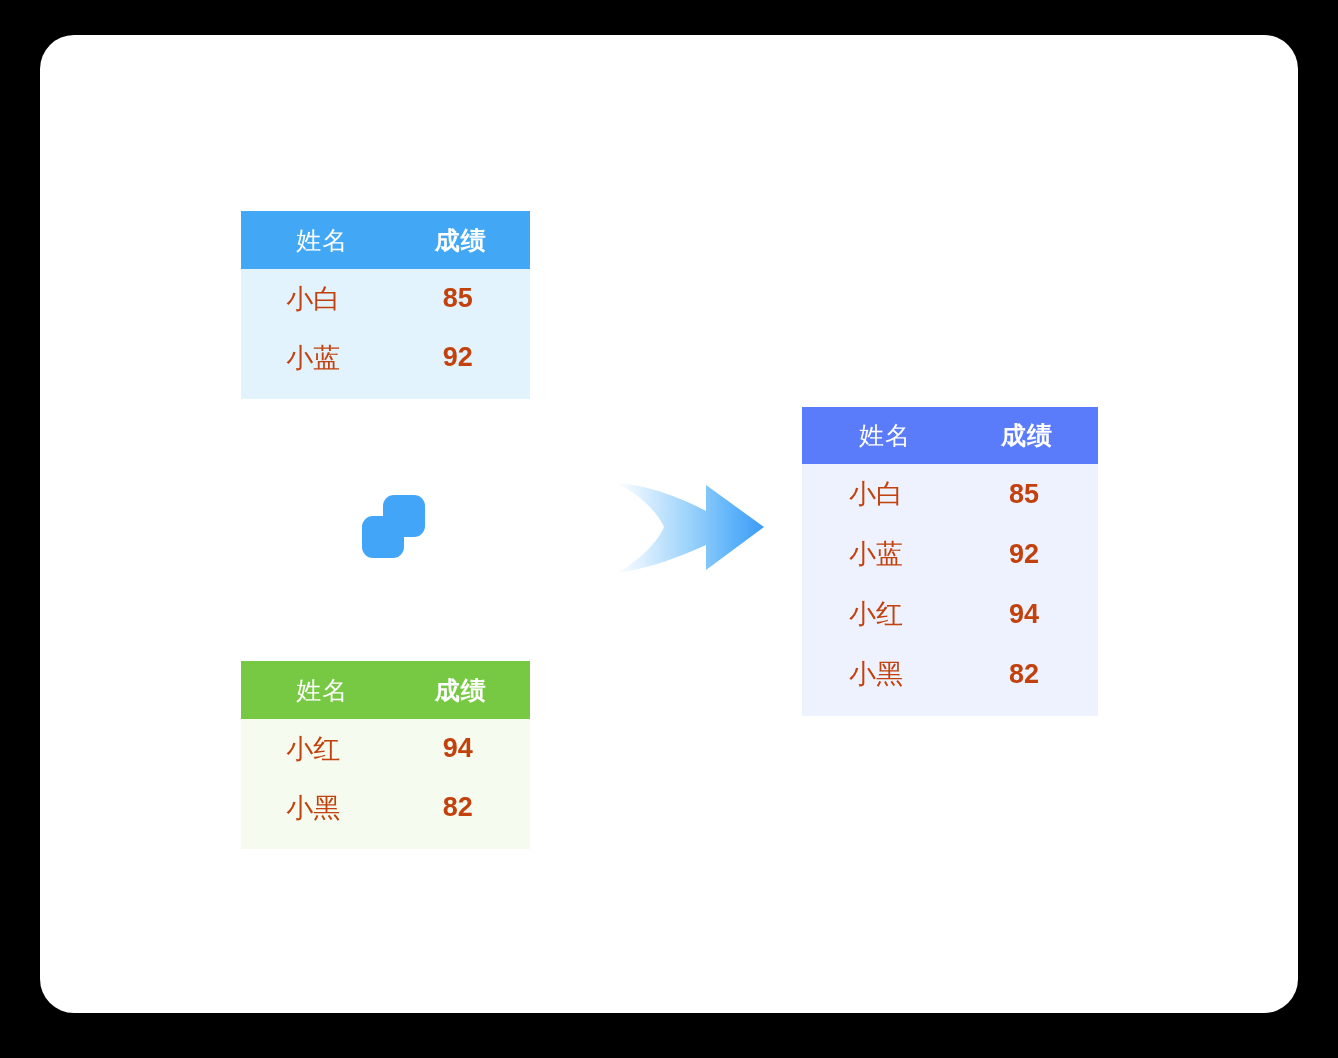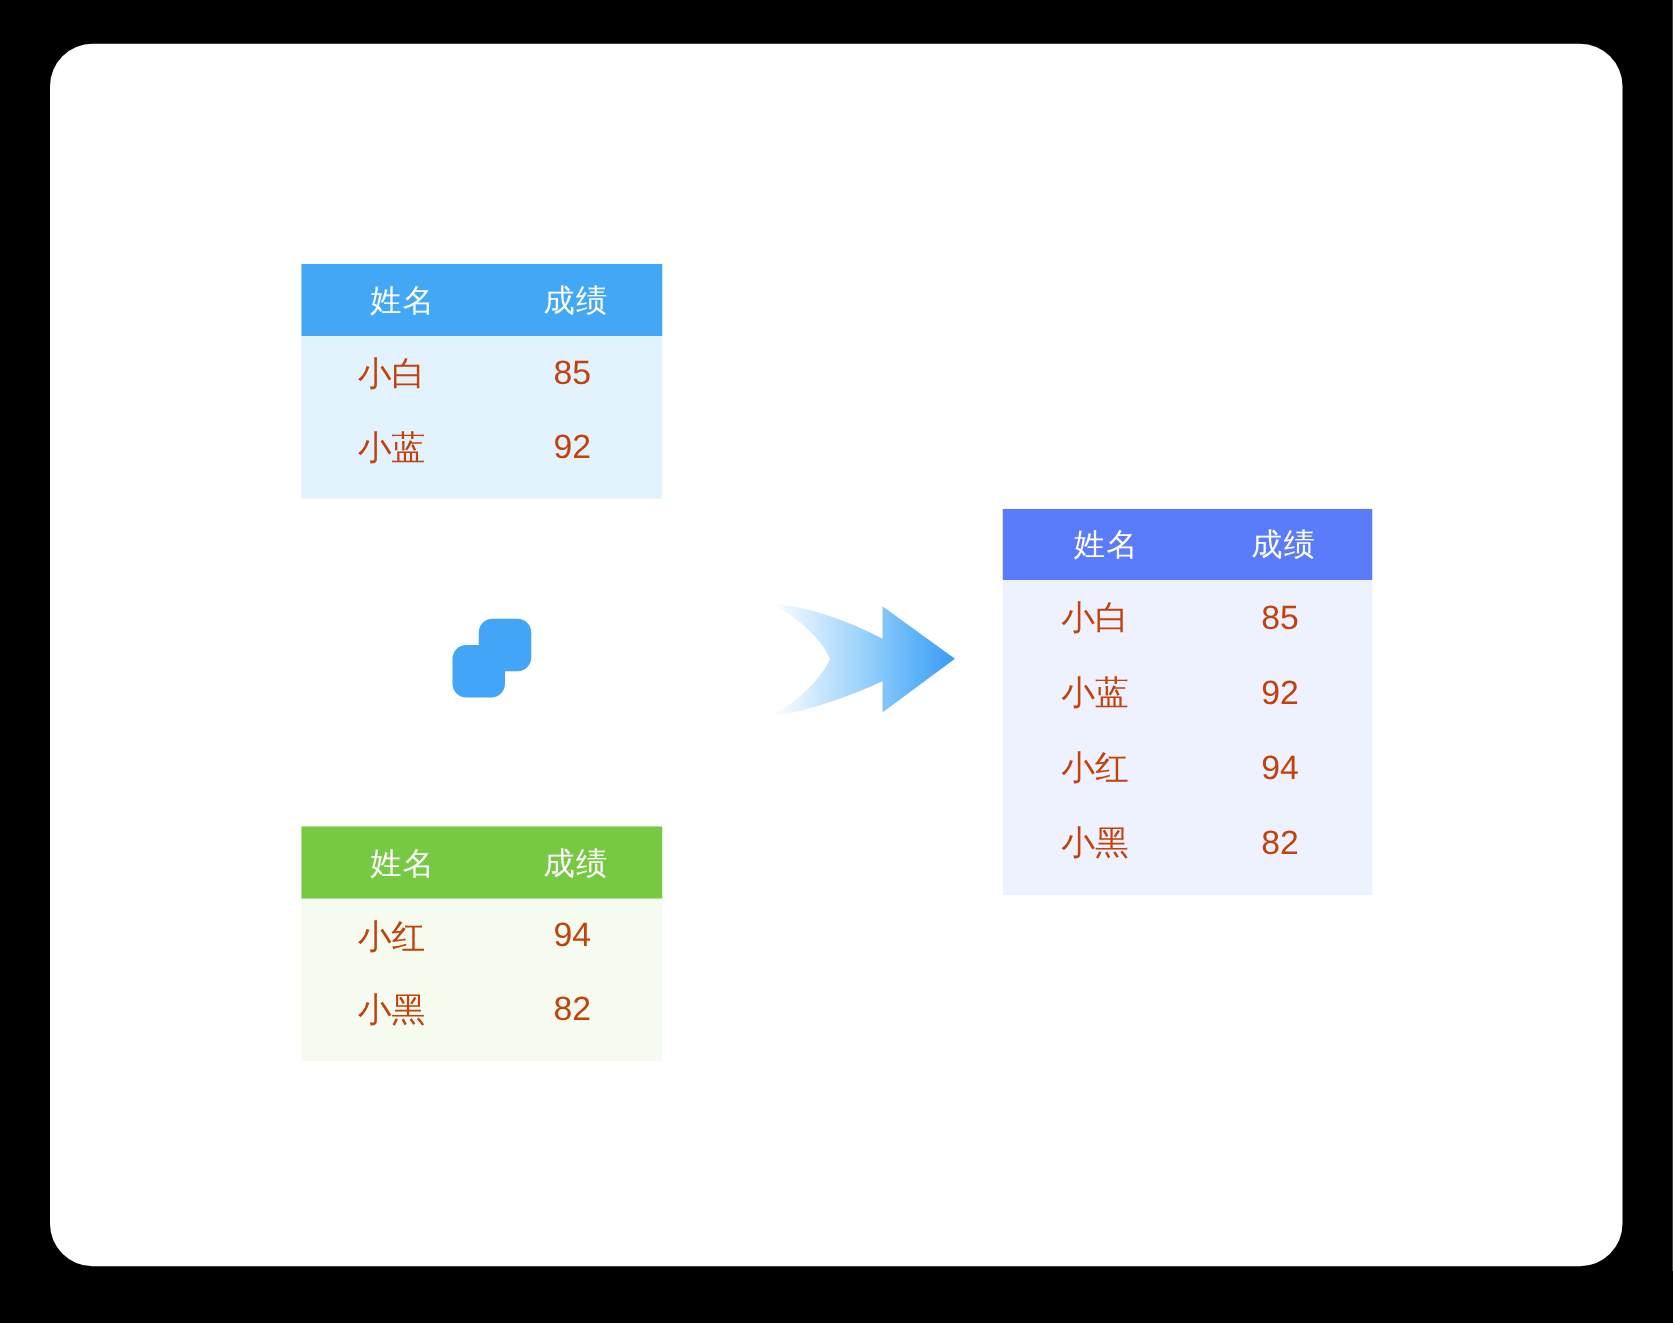--- a/index.html
+++ b/index.html
@@ -46,20 +46,21 @@
     color: #c2410c;
     font-size: 27px;
   }
   .col-name {
     flex: 0 0 50%;
     text-align: center;
   }
   .col-score {
     flex: 0 0 50%;
     text-align: center;
+    font-weight: bold;
   }
 
   
   #table-source-a {
     left: 201px;
     top: 176px;
     width: 289px;
   }
   #table-source-a .tbl-header {
     height: 58px;

